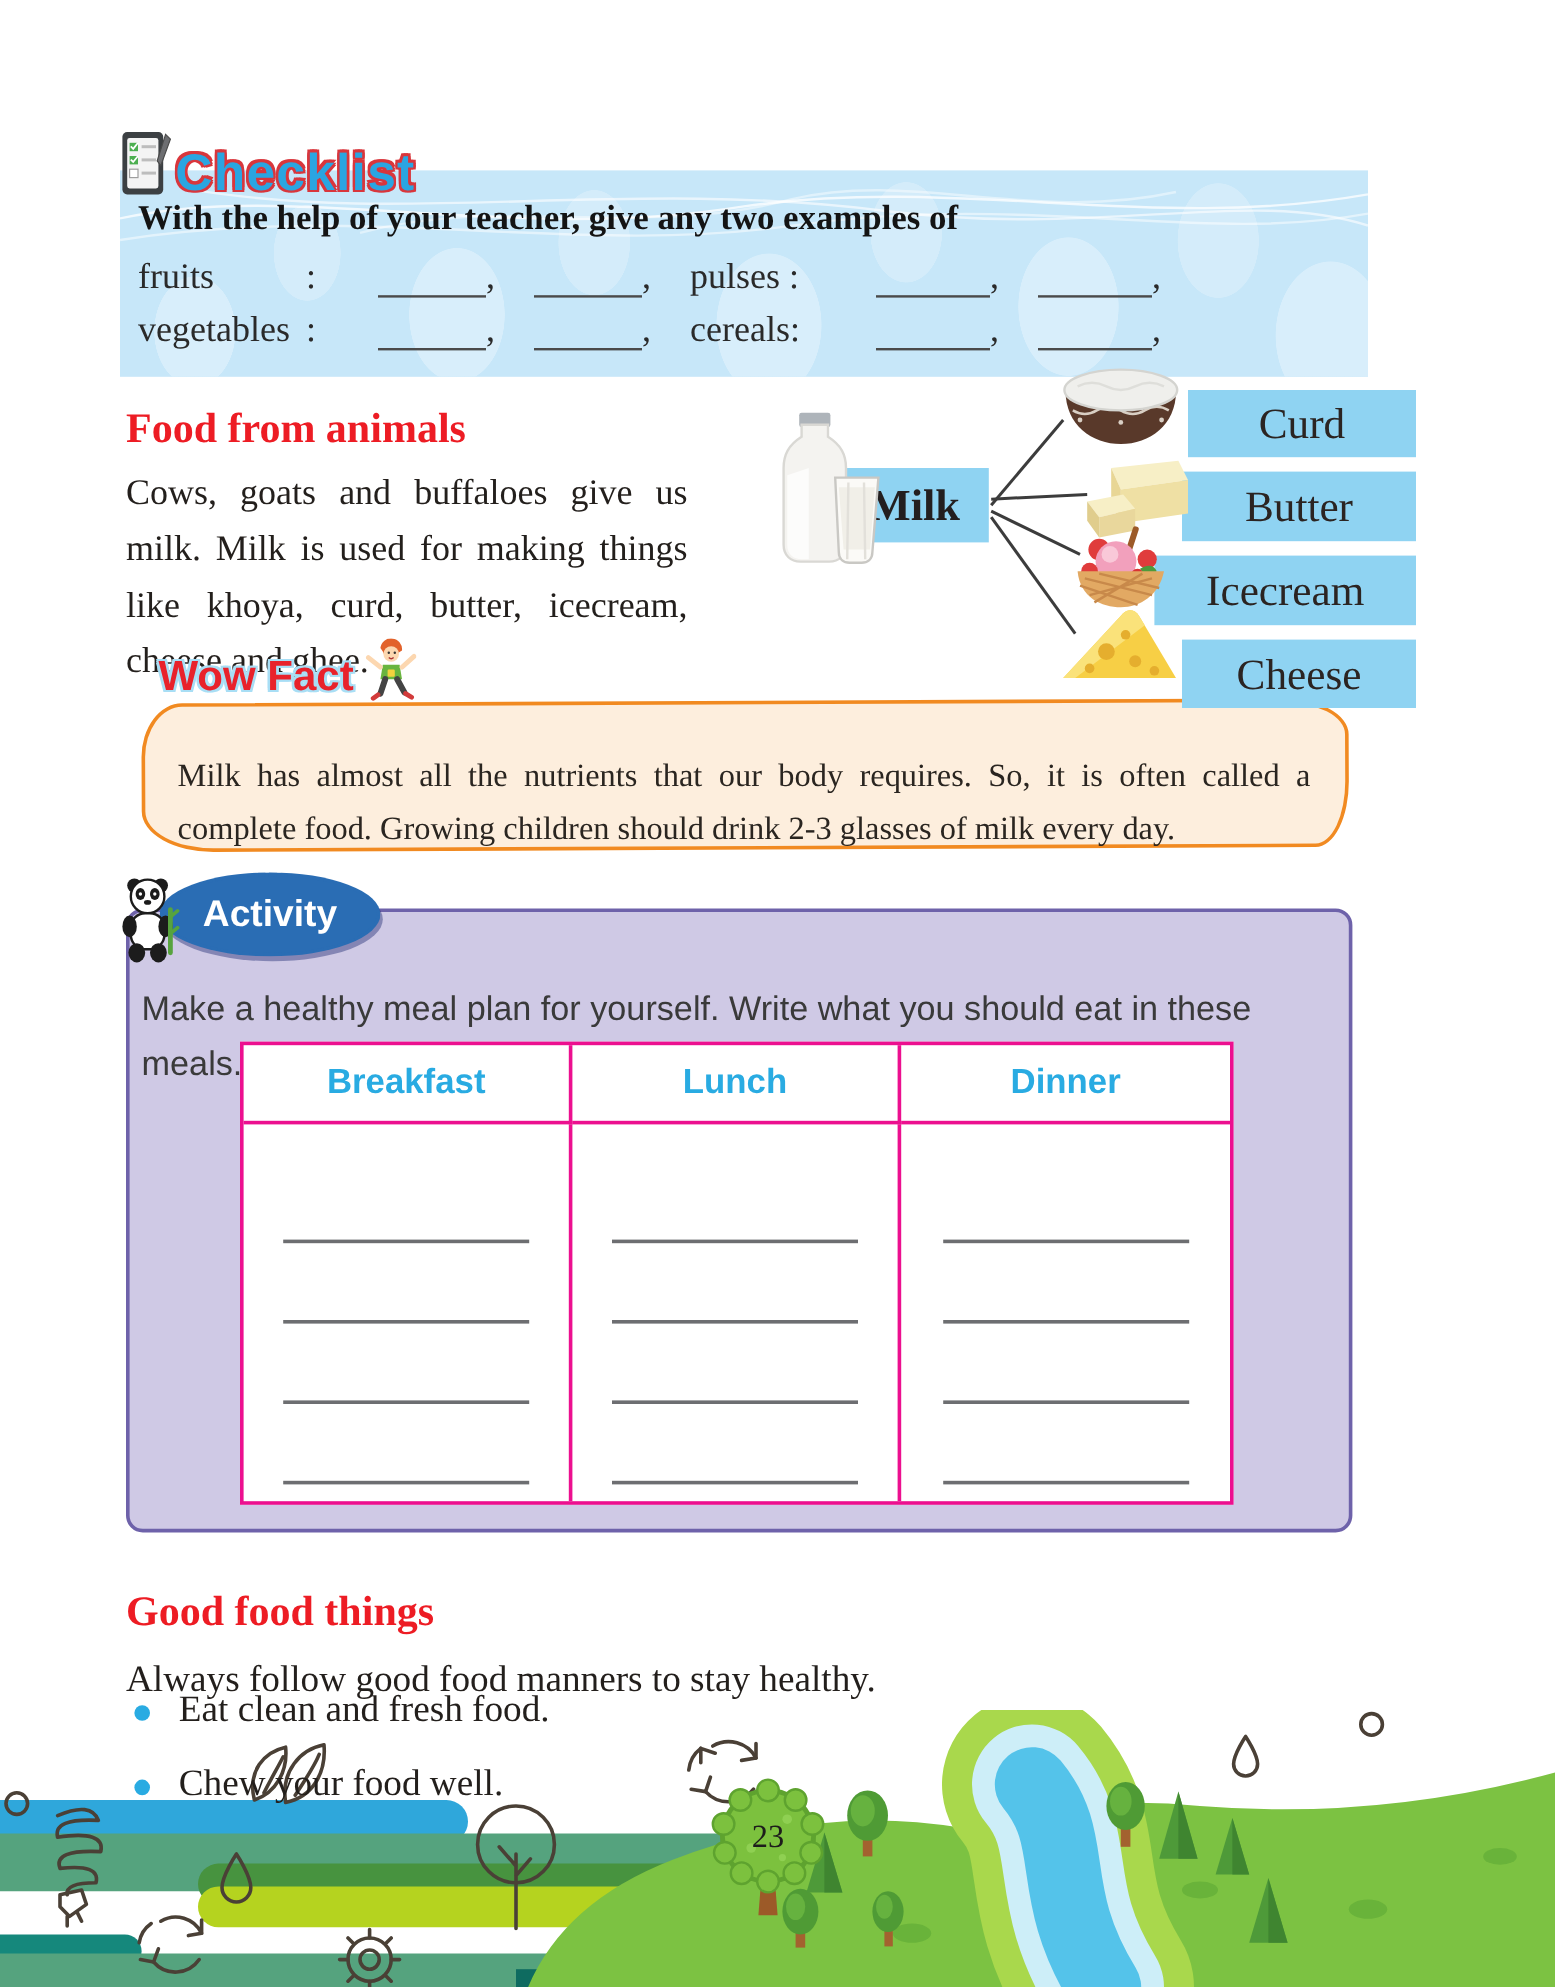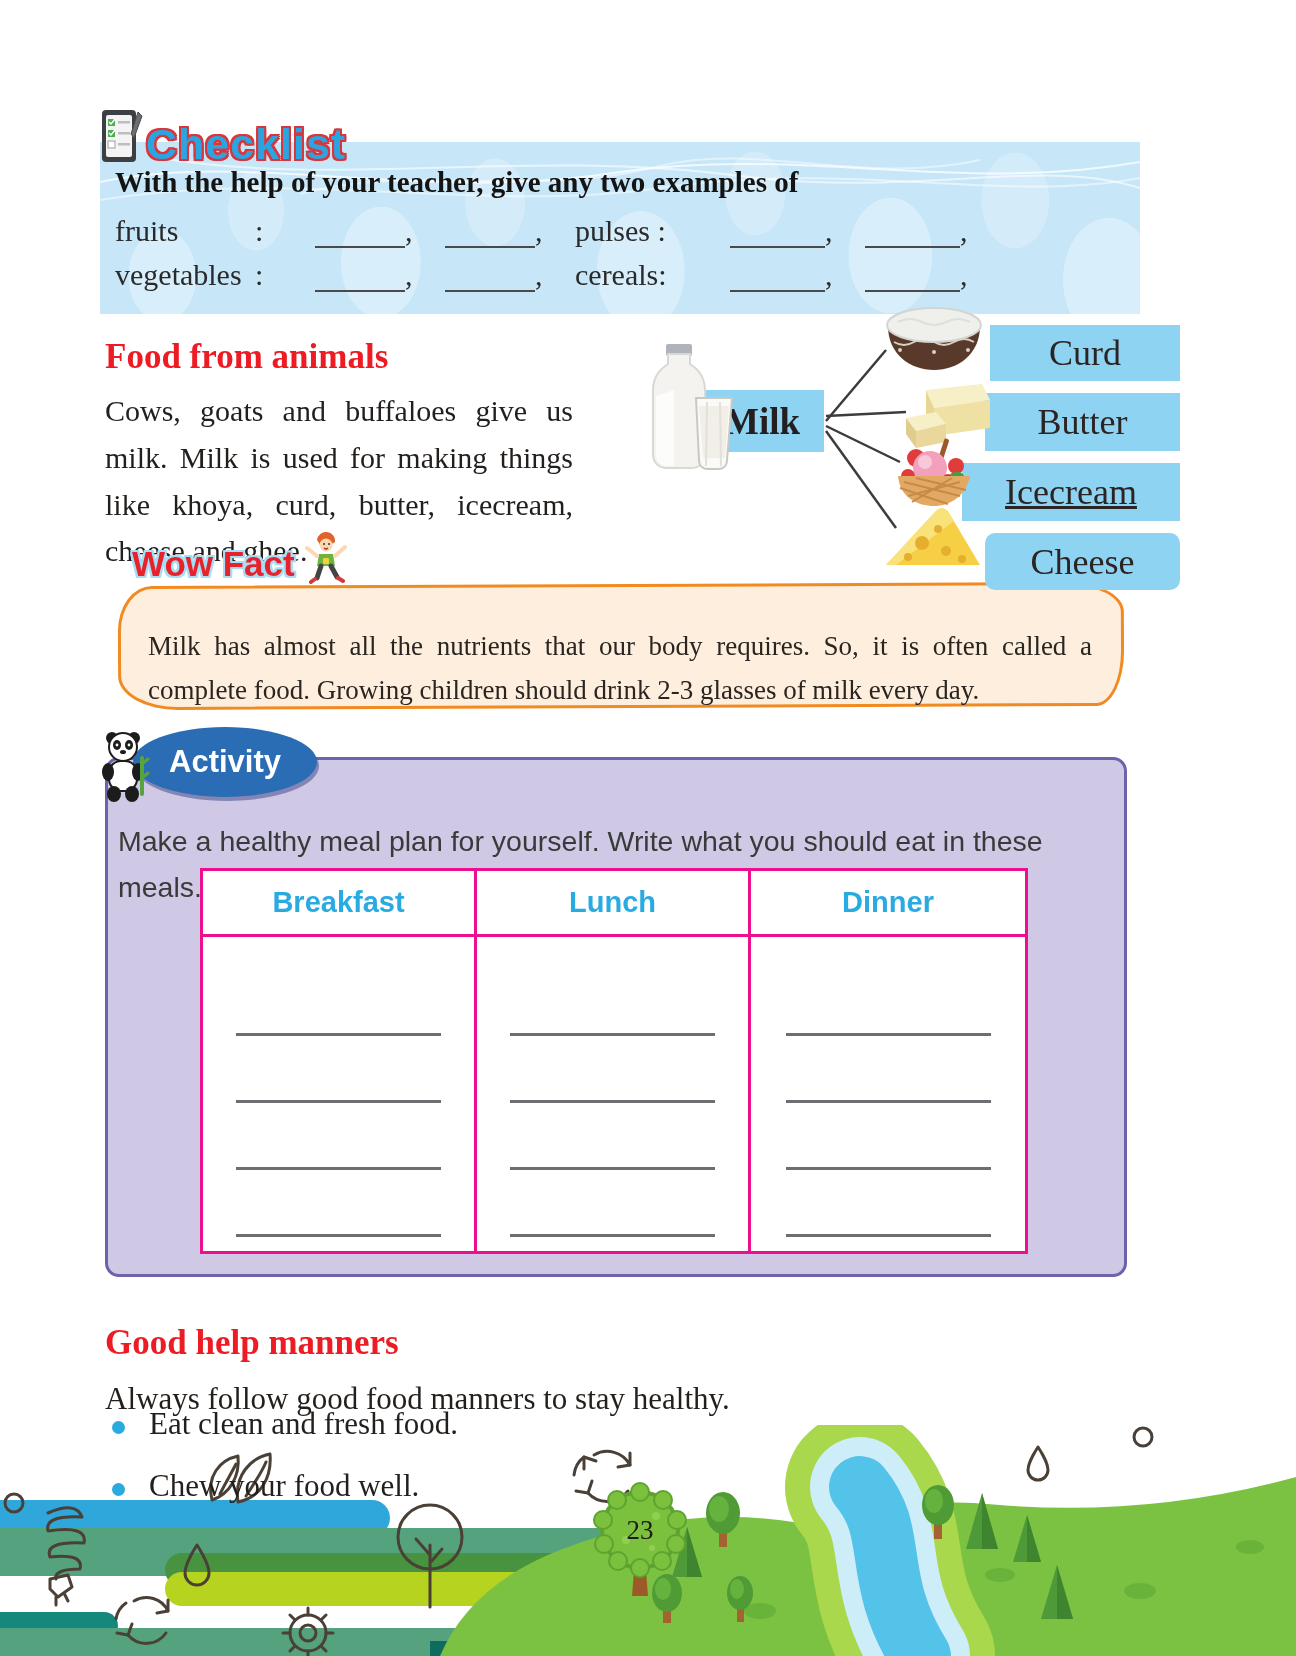--- a/index.html
+++ b/index.html
@@ -43,22 +43,22 @@
   .diagram{position:absolute;left:630px;top:298px;width:556px;height:295px;}
   .diagram .conn{position:absolute;left:0;top:0;z-index:0;}
   .milk-box{position:absolute;left:70px;top:92px;width:124px;height:62px;background:#8fd3f2;z-index:1;
     display:flex;align-items:center;justify-content:center;font-size:37px;font-weight:bold;color:#231f20;}
   .milk-photo{position:absolute;left:6px;top:42px;z-index:2;}
   .d-item-label{position:absolute;background:#8fd3f2;z-index:1;display:flex;align-items:center;
     justify-content:center;font-size:36px;color:#2b2422;}
   .d-item-img{position:absolute;z-index:2;}
   .lab-curd{left:360px;top:27px;width:190px;height:56px;}
   .lab-butter{left:355px;top:95px;width:195px;height:58px;}
-  .lab-icecream{left:332px;top:165px;width:218px;height:58px;text-decoration:underline;}
-  .lab-cheese{left:355px;top:235px;width:195px;height:57px;border-radius:10px;}
+  .lab-icecream{left:332px;top:165px;width:218px;height:58px;}
+  .lab-cheese{left:355px;top:235px;width:195px;height:57px;}
   .img-curd{left:248px;top:0px;}
   .img-butter{left:270px;top:78px;}
   .img-icecream{left:260px;top:138px;}
   .img-cheese{left:250px;top:203px;}
 
   
   .wow-title-row{position:absolute;left:132px;top:546px;z-index:3;display:flex;align-items:flex-start;}
   .wow-title{font-family:"Liberation Sans",sans-serif;font-weight:bold;font-size:35px;line-height:1;color:#e8222b;
     text-shadow:-2px -2px 0 #a8def5,2px -2px 0 #a8def5,-2px 2px 0 #a8def5,2px 2px 0 #a8def5,
                 0 -2px 0 #a8def5,0 2px 0 #a8def5,-2px 0 0 #a8def5,2px 0 0 #a8def5;text-align:right;}
@@ -295,21 +295,21 @@
       <div class="write-line"></div>
     </div>
     <div class="mt-b">
       <div class="write-line"></div>
       <div class="write-line"></div>
       <div class="write-line"></div>
       <div class="write-line"></div>
     </div>
   </div>
 
-  <h2 class="red-heading" style="top:1296px;">Good help manners</h2>
+  <h2 class="red-heading" style="top:1296px;">Good food things</h2>
   <p class="gfm-intro">Always follow good food manners to stay healthy.</p>
   <div class="bullet-row" style="top:1406px;">
     <span class="bullet-dot"></span>
     <span>Eat clean and fresh food.</span>
   </div>
   <div class="bullet-row" style="top:1468px;">
     <span class="bullet-dot"></span>
     <span>Chew your food well.</span>
   </div>
 

